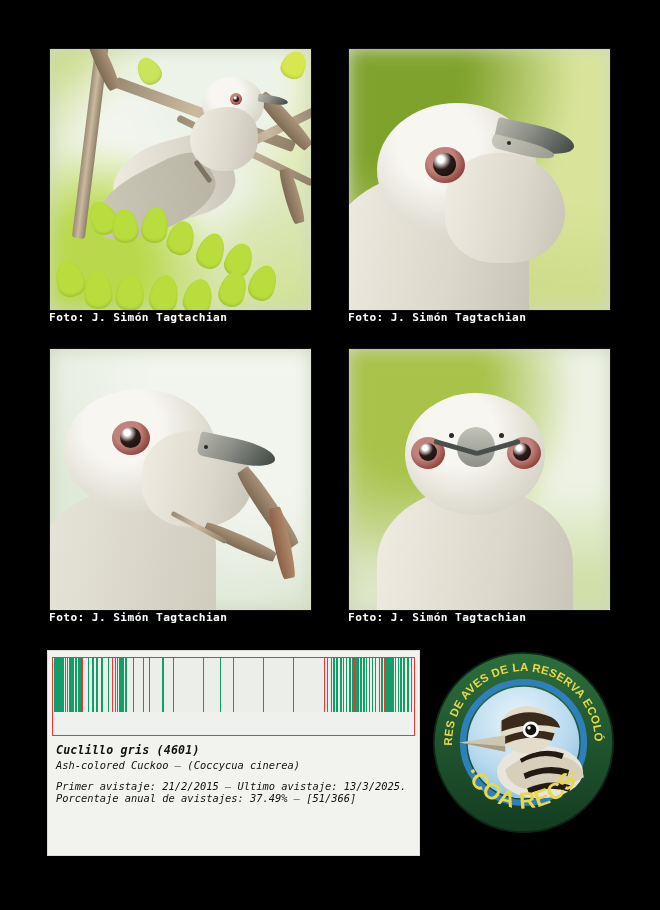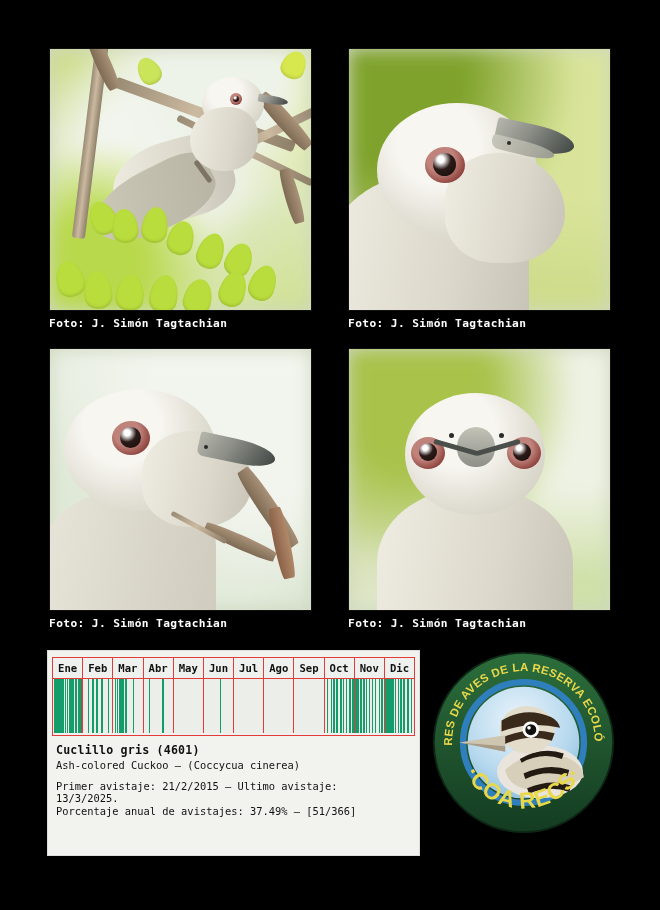--- a/index.html
+++ b/index.html
@@ -47,21 +47,21 @@
   .photo{
     position:relative;
     width:263px; height:263px;
     overflow:hidden;
     background:#cfd8c0;
     border:1px solid #111;
   }
   .photo .canvas{ position:absolute; inset:0; }
 
   .caption{
-    margin-top:6px;
+    margin-top:0;
     color:#fff;
     font-size:11.2px;
     font-weight:bold;
     letter-spacing:0.4px;
     white-space:nowrap;
     font-family:"DejaVu Sans Mono", monospace;
   }
 
   
   .bg-blur{ position:absolute; inset:-10%; filter:blur(9px); }
@@ -190,23 +190,24 @@
   .cal-body .mcol:last-child{ border-right:none; }
   .bar{
     position:absolute;
     top:0; bottom:0;
     width:1.6px;
     background:#149c6a;
   }
   .bar.dark{ background:#6b6a4e; }
 
   .info{
-    padding:7px 16px 0 8px;
+    padding:7px 4px 0 8px;
     color:#111;
     font-family:"DejaVu Sans Mono", monospace;
+    font-style:italic;
   }
   .info .sp-name{
     font-size:11.6px;
     font-weight:bold;
     letter-spacing:.2px;
     margin-bottom:2px;
   }
   .info .sp-en{
     font-size:10.4px;
     margin-bottom:9px;
@@ -341,34 +342,20 @@
         </div>
       </div>
       <div class="caption">Foto: J. Simón Tagtachian</div>
     </div>
 
   </div>
 
   <div class="data-panel">
 
     <div class="cal">
-      <div class="cal-head" id="cal-head">
-          <div class="m">Ene</div>
-          <div class="m">Feb</div>
-          <div class="m">Mar</div>
-          <div class="m">Abr</div>
-          <div class="m">May</div>
-          <div class="m">Jun</div>
-          <div class="m">Jul</div>
-          <div class="m">Ago</div>
-          <div class="m">Sep</div>
-          <div class="m">Oct</div>
-          <div class="m">Nov</div>
-          <div class="m">Dic</div>
-        </div>
       <div class="cal-body" id="cal-body">
           <div class="mcol">
             <div class="bar" style="left: 4.83871%; background: rgb(20, 156, 106);"></div>
             <div class="bar" style="left: 11.2903%; background: rgb(20, 156, 106);"></div>
             <div class="bar" style="left: 14.5161%; background: rgb(20, 156, 106);"></div>
             <div class="bar" style="left: 20.9677%; background: rgb(20, 156, 106);"></div>
             <div class="bar" style="left: 24.1935%; background: rgb(20, 156, 106);"></div>
             <div class="bar" style="left: 27.4194%; background: rgb(20, 156, 106);"></div>
             <div class="bar" style="left: 30.6452%; background: rgb(20, 156, 106);"></div>
             <div class="bar" style="left: 33.871%; background: rgb(20, 156, 106);"></div>

